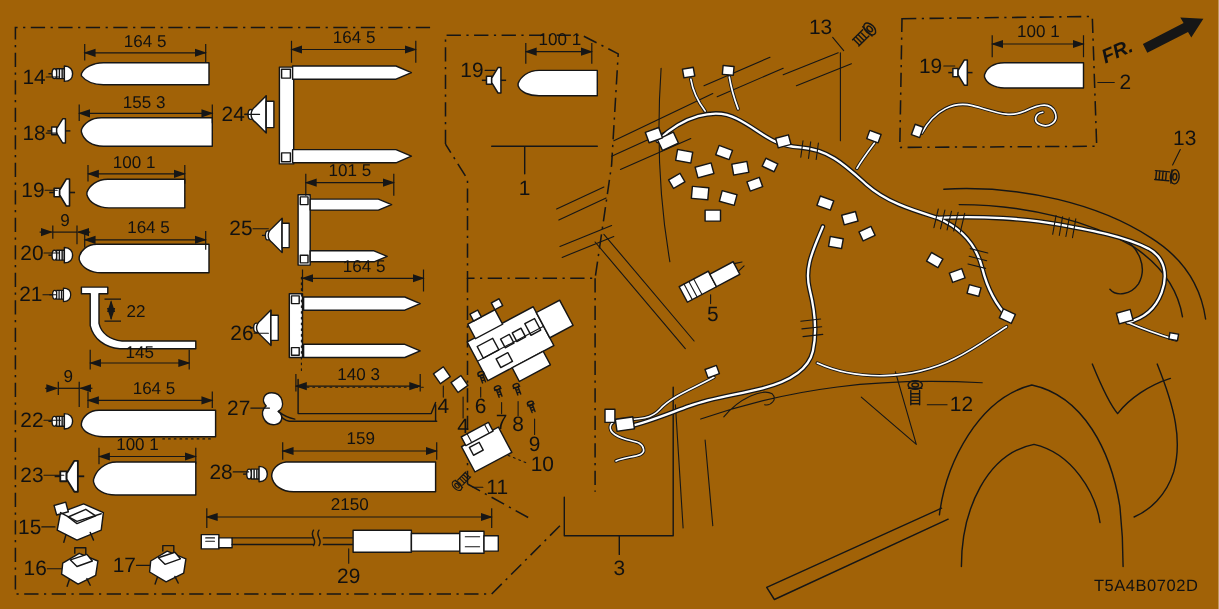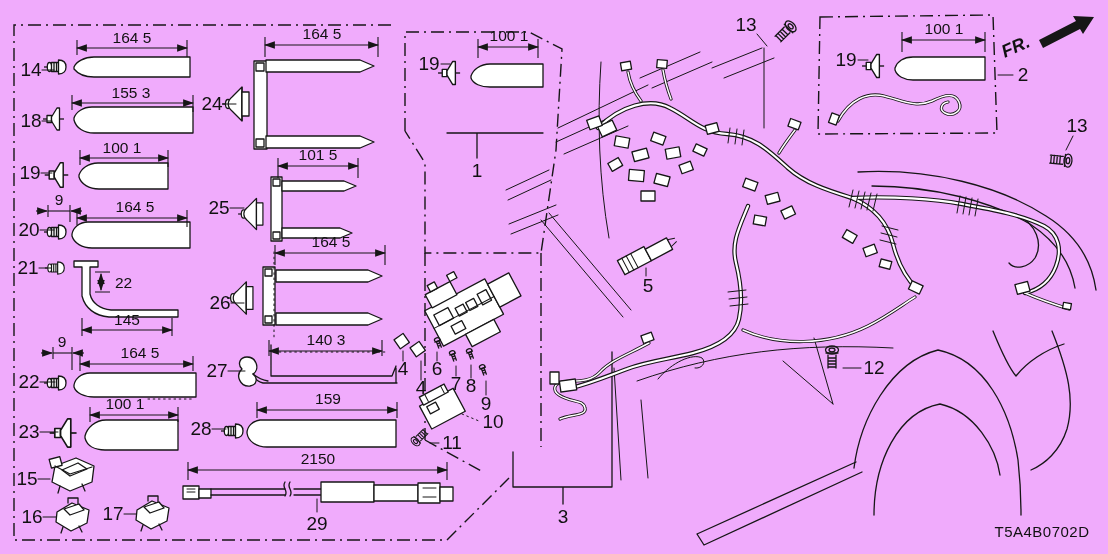--- a/index.html
+++ b/index.html
@@ -1,16 +1,16 @@
 <!DOCTYPE html>
 <html><head>
 <meta charset="utf-8">
 <style>
   html,body{margin:0;padding:0;background:#fff;}
-  #stage{position:relative;width:1108px;height:554px;background:#f0abfc;overflow:hidden;}
+  #stage{position:relative;width:1108px;height:554px;background:#a16207;overflow:hidden;}
   svg{position:absolute;left:0;top:0;}
   .ln{fill:none;stroke:#161616;stroke-width:1.3;stroke-linecap:round;stroke-linejoin:round;}
   .lnf{fill:#fff;stroke:#161616;stroke-width:1.3;stroke-linejoin:round;}
   .thin{stroke-width:1;}
   .dd{fill:none;stroke:#161616;stroke-width:1.4;stroke-dasharray:13 5 2 5;}
   .dim{fill:none;stroke:#161616;stroke-width:1.1;}
   .dot{stroke-dasharray:1.6 3.6;}
   .wo{fill:none;stroke:#161616;stroke-width:4.4;stroke-linecap:round;}
   .wi{fill:none;stroke:#fff;stroke-width:2.1;stroke-linecap:round;}
   .wo2{fill:none;stroke:#161616;stroke-width:3.2;stroke-linecap:round;}

